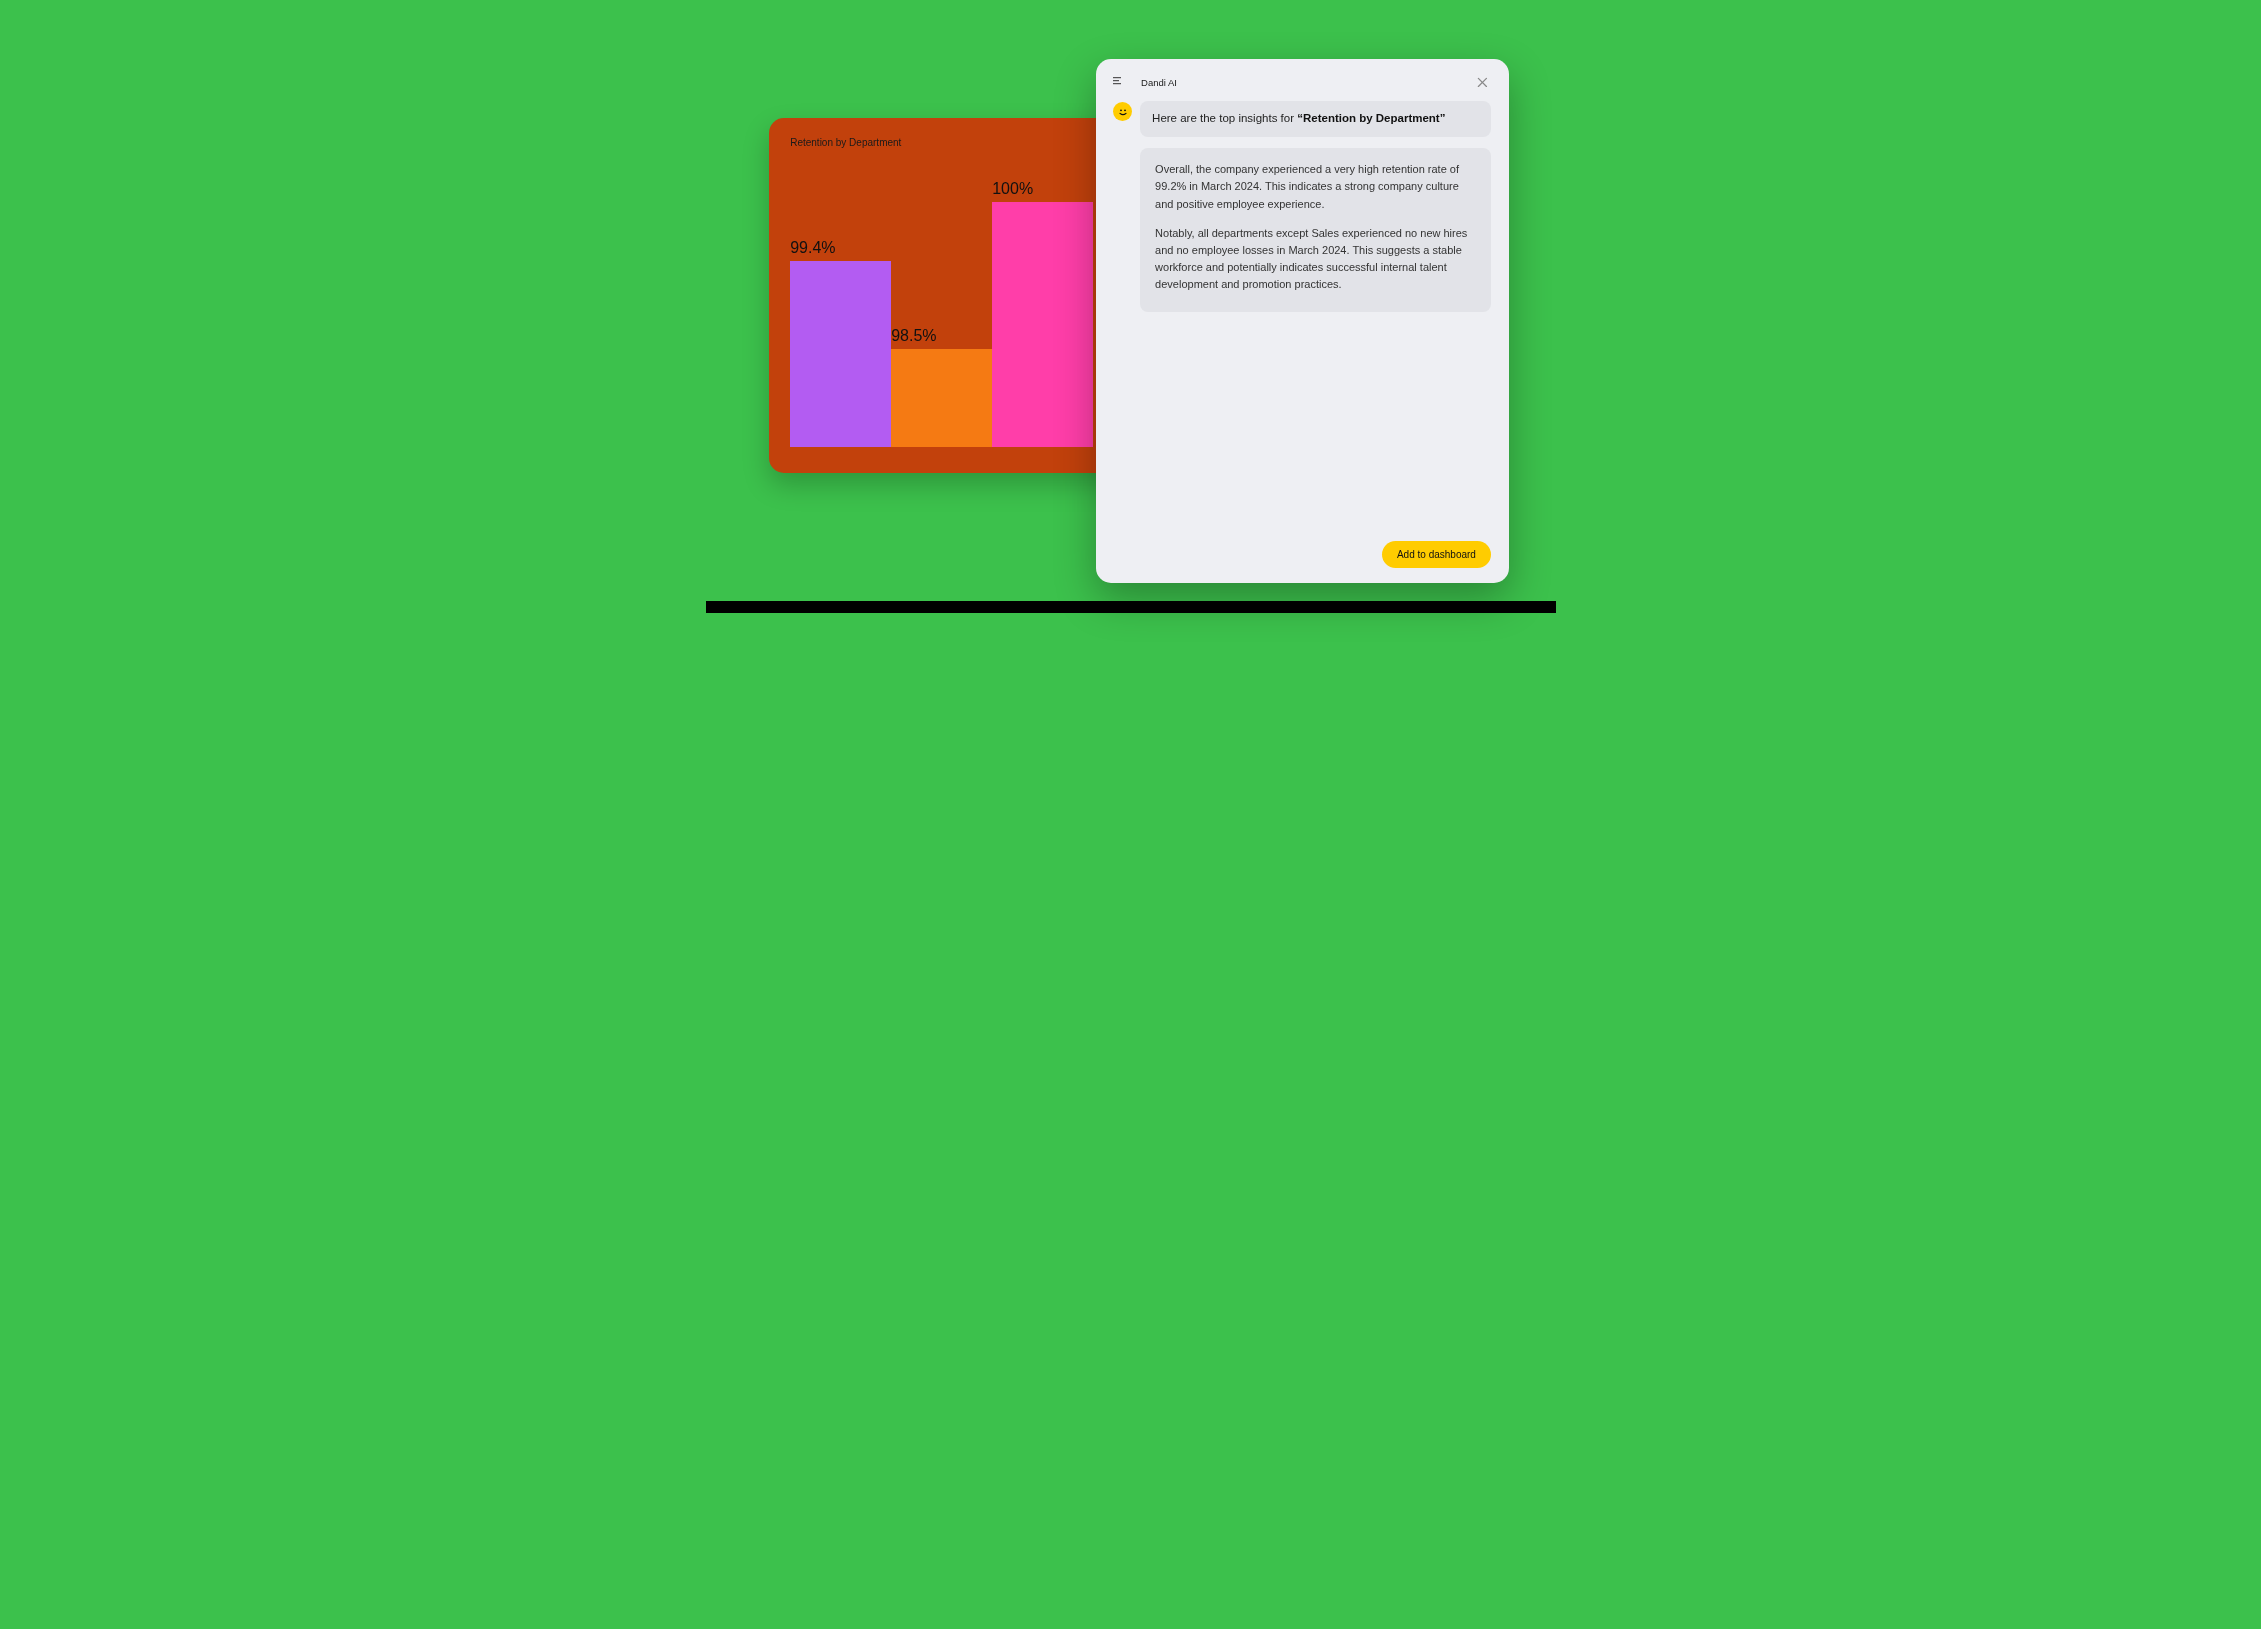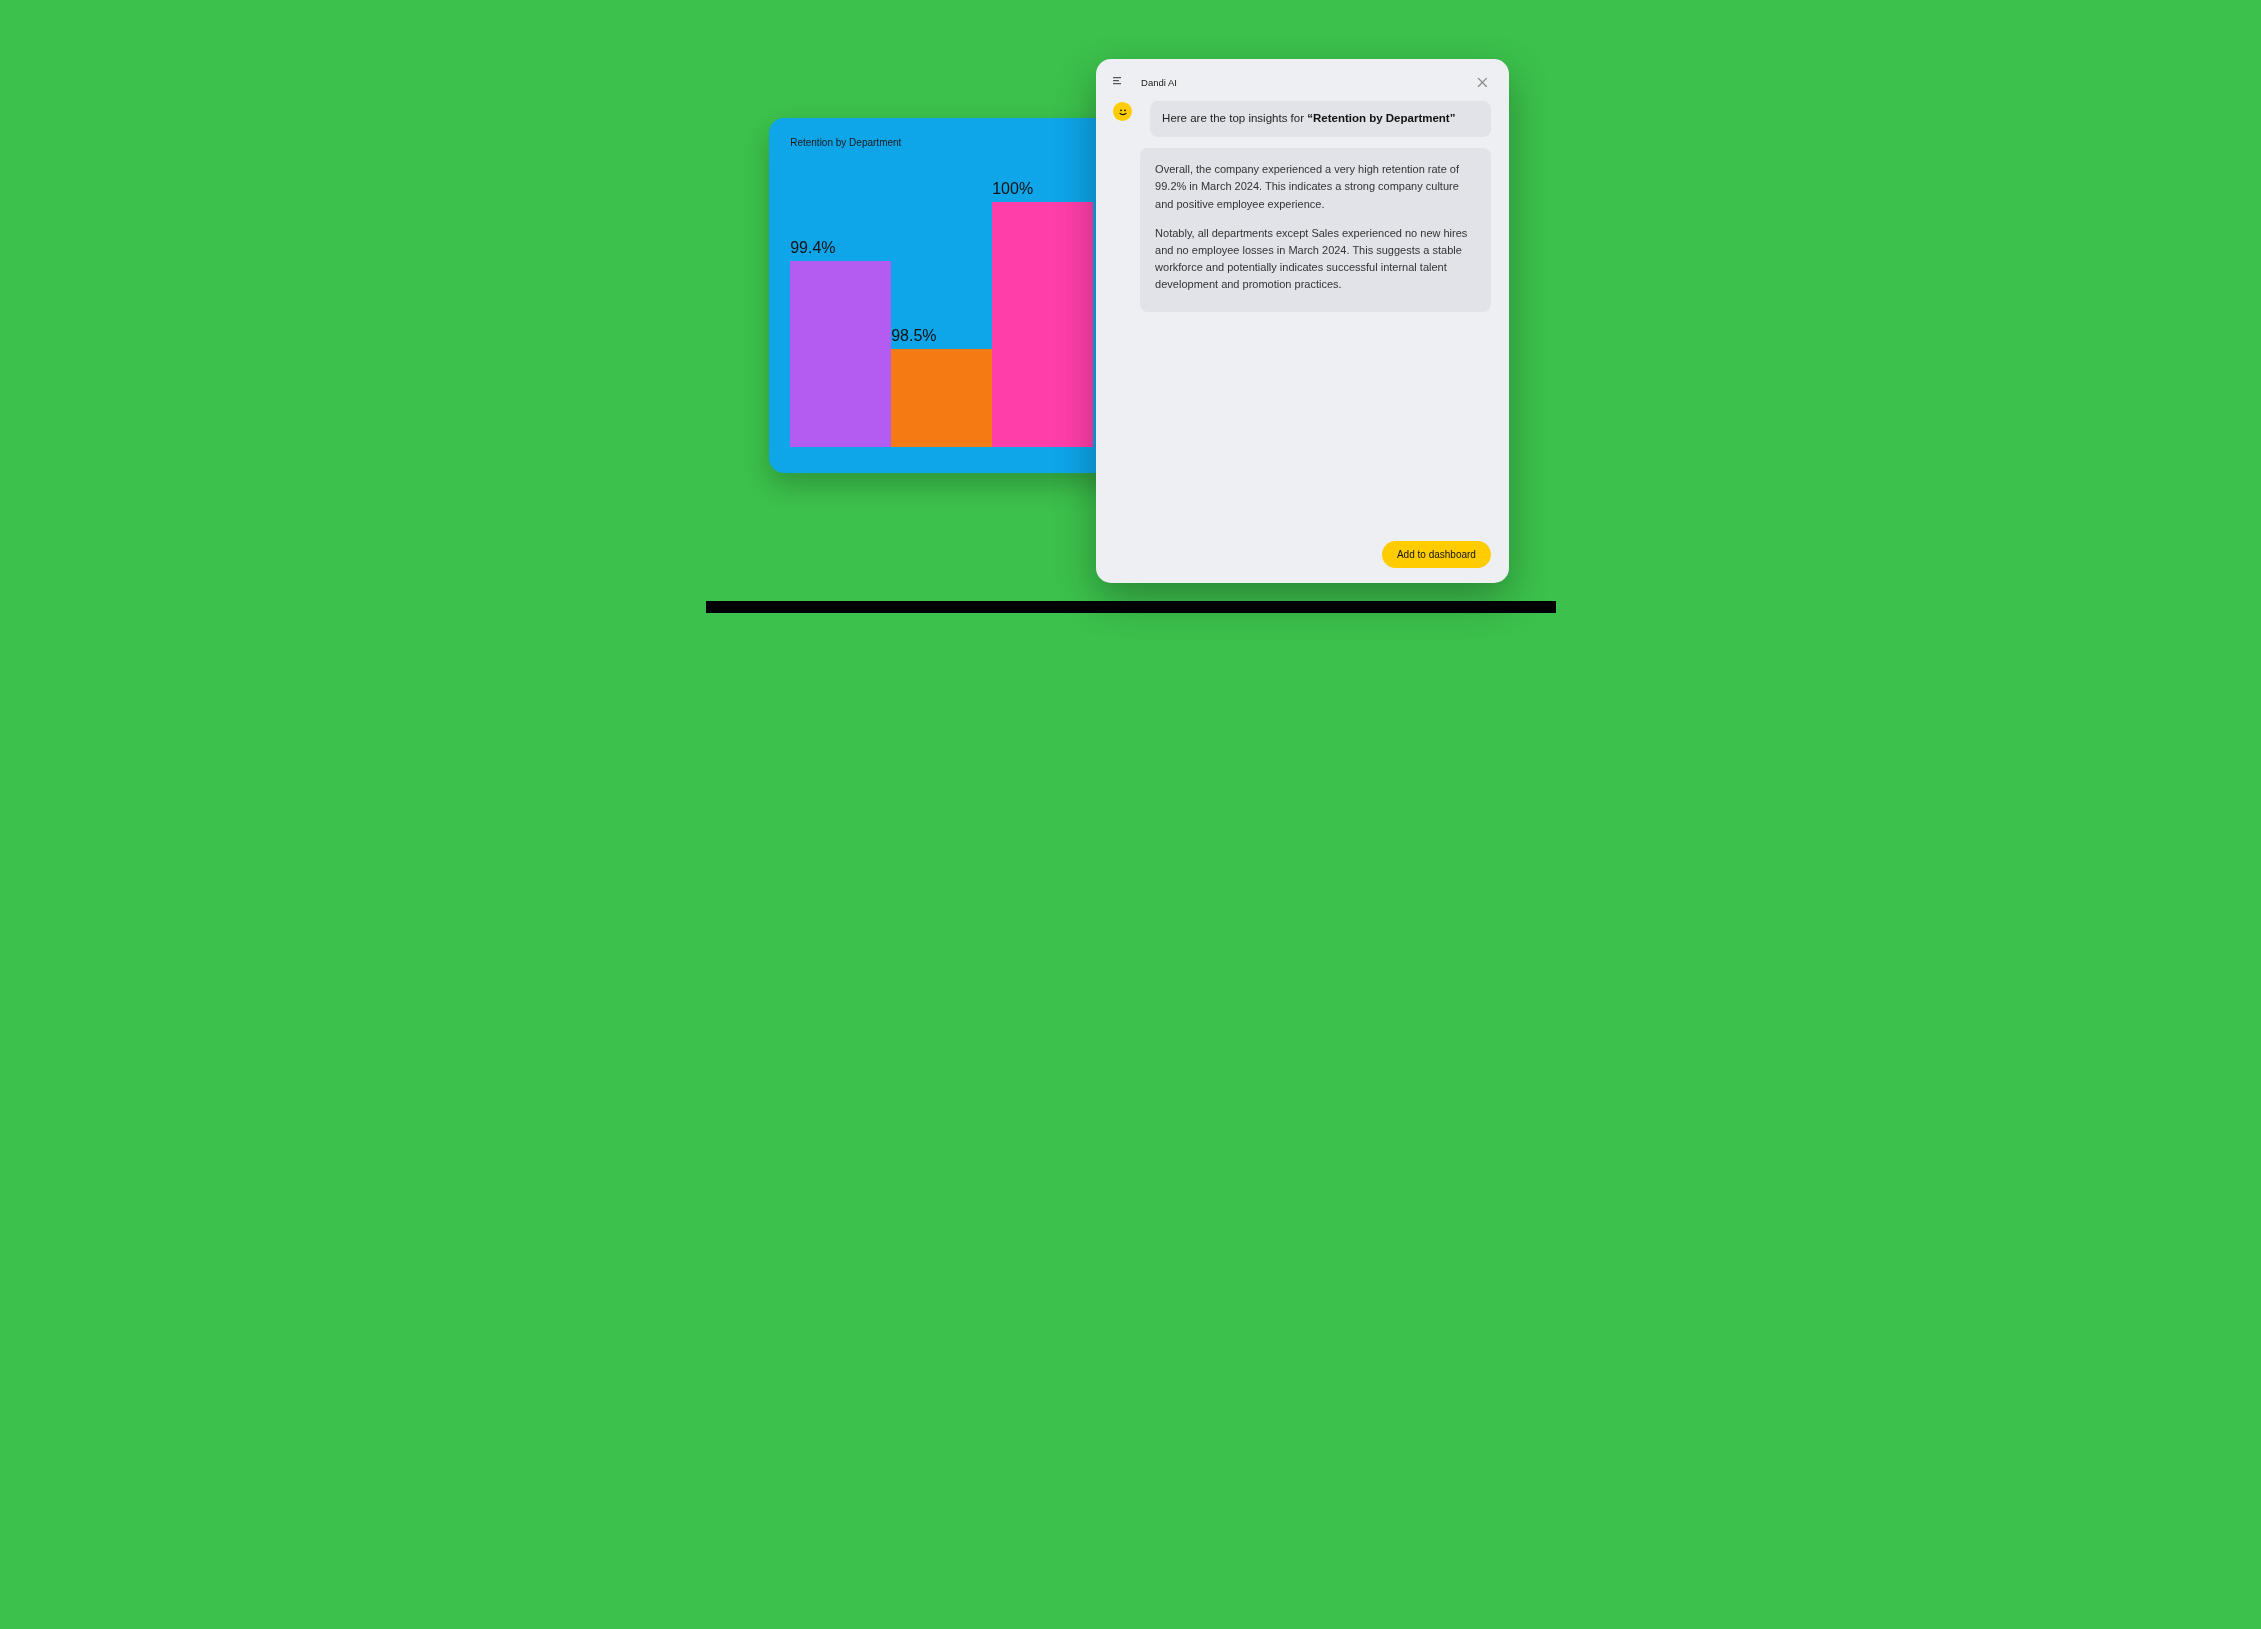--- a/index.html
+++ b/index.html
@@ -17,21 +17,21 @@
     margin: 0 auto;
   }
 
   
   .chart-card {
     position: absolute;
     left: 63px;
     top: 118px;
     width: 494px;
     height: 355px;
-    background: #0ea5e9;
+    background: #c2410c;
     border-radius: 15px;
     box-shadow: 0 12px 27px rgba(0,0,0,0.22);
     padding: 19px 21.7px 0 21.7px;
     overflow: hidden;
   }
   .chart-title {
     font-size: 10px;
     color: #1a1a1a;
     font-weight: 500;
     margin-bottom: 6.8px;
@@ -100,21 +100,21 @@
   .close-x {
     color: #888;
     cursor: pointer;
     padding: 2.7px;
   }
   .close-x svg { display: block; }
 
   .smiley-row {
     display: flex;
     align-items: flex-start;
-    gap: 18px;
+    gap: 8px;
     margin-bottom: 8px;
   }
   .smiley {
     width: 19px;
     height: 19px;
     border-radius: 50%;
     background: #ffcc00;
     display: flex;
     align-items: center;
     justify-content: center;

